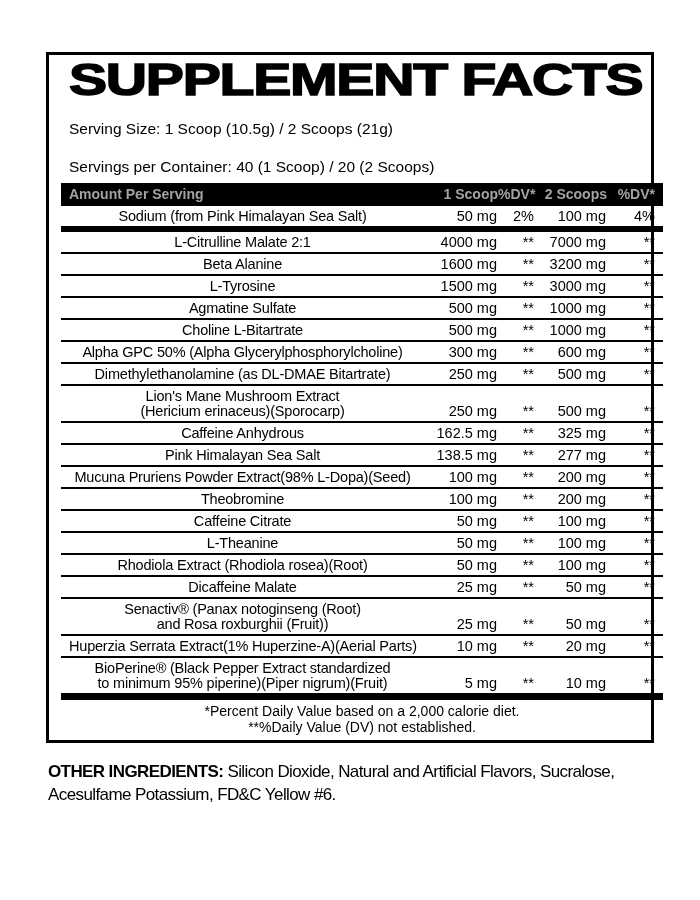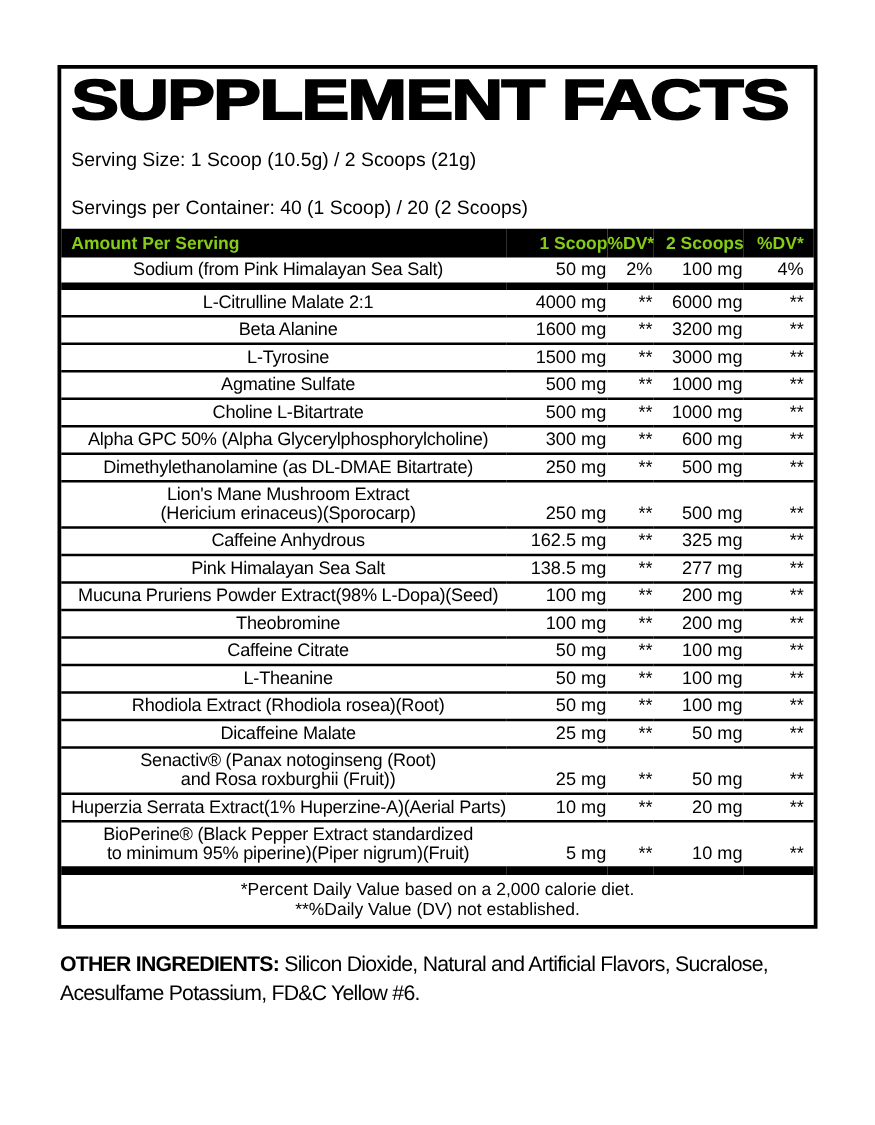--- a/index.html
+++ b/index.html
@@ -13,20 +13,21 @@
     overflow: hidden;
   }
   .panel {
     position: absolute;
     left: 46px;
     top: 52px;
     width: 608px;
     border: 3px solid #000;
     box-sizing: border-box;
     background: #fff;
+    padding-left: 12px;
   }
   .top-section { padding: 3px 8px 5px 8px; }
   .panel-title {
     display: inline-block;
     font-size: 45px;
     line-height: 44px;
     font-weight: bold;
     letter-spacing: -1px;
     white-space: nowrap;
     transform: scaleX(1.27);
@@ -43,21 +44,21 @@
     border-collapse: collapse;
     table-layout: fixed;
   }
   col.c-name { width: 356px; }
   col.c-amt1 { width: 81px; }
   col.c-dv1  { width: 37px; }
   col.c-amt2 { width: 72px; }
   col.c-dv2  { width: 56px; }
   thead th {
     background: #000;
-    color: #84cc16;
+    color: #a3a3a3;
     font-size: 14px;
     font-weight: bold;
     padding: 3px 0 4px 0;
     white-space: nowrap;
   }
   thead th.aps { text-align: left; padding-left: 8px; }
   thead th.r { text-align: right; }
   thead th:last-child, tbody td:last-child, tfoot td { padding-right: 8px; }
   tbody td {
     font-size: 14.5px;
@@ -129,21 +130,21 @@
     <td class="name">Sodium (from Pink Himalayan Sea Salt)</td>
     <td class="amt">50 mg</td>
     <td class="dv">2%</td>
     <td class="amt">100 mg</td>
     <td class="dv">4%</td>
   </tr>
           <tr class="thick-top">
     <td class="name">L-Citrulline Malate 2:1</td>
     <td class="amt">4000 mg</td>
     <td class="dv">**</td>
-    <td class="amt">6000 mg</td>
+    <td class="amt">7000 mg</td>
     <td class="dv">**</td>
   </tr>
           <tr>
     <td class="name">Beta Alanine</td>
     <td class="amt">1600 mg</td>
     <td class="dv">**</td>
     <td class="amt">3200 mg</td>
     <td class="dv">**</td>
   </tr>
           <tr>

